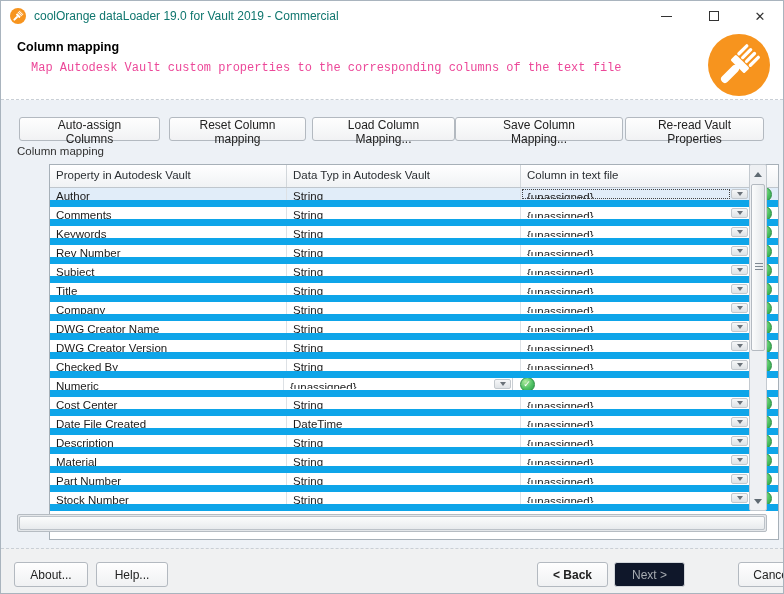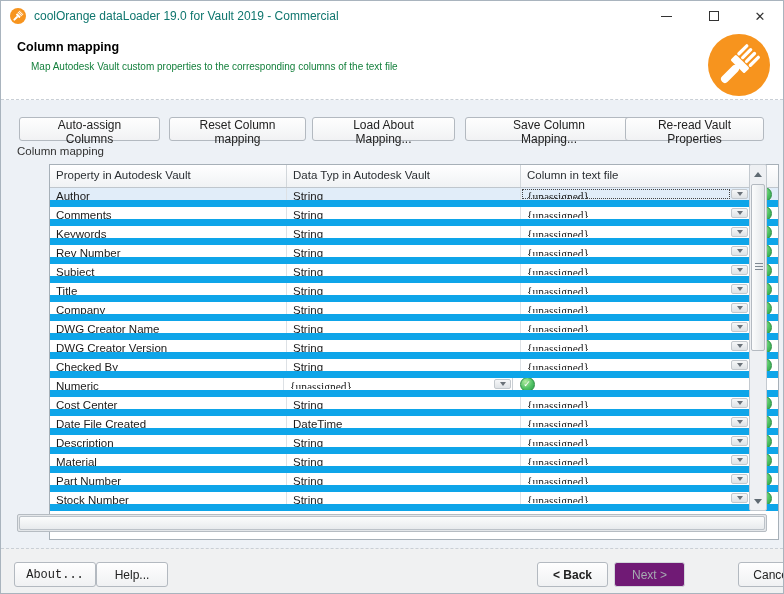--- a/index.html
+++ b/index.html
@@ -15,42 +15,42 @@
   .btn-min { left:650; left:650px; }
   .btn-max { left:698px; }
   .btn-close { left:744px; }
   .glyph-min { display:block; width:11px; border-top:1px solid #333; }
   .glyph-max { display:block; width:10px; height:10px; border:1px solid #333; background:transparent; }
   .glyph-close { font-size:13px; color:#333; line-height:1; }
 
   
   .header { position:absolute; left:0; top:30px; width:100%; height:69px; background:#fff; border-bottom:1px dashed #c9cfd6; }
   .header .h-title { position:absolute; left:16px; top:9px; font-weight:bold; font-size:12.5px; color:#000; }
-  .header .h-sub { position:absolute; left:30px; top:30px; font-size:10px; color:#15803d; }
+  .header .h-sub { position:absolute; left:30px; top:30px; font-size:12px; color:#ec4899;font-family:Liberation Mono, monospace; }
   .logo { position:absolute; left:707px; top:3px; width:62px; height:62px; }
 
   
   .body { position:absolute; left:0; top:99px; width:100%; height:448px; background:#edf1f6; }
   .tbtn { position:absolute; top:17px; height:24px; background:linear-gradient(#fefefe,#f1f2f4); border:1px solid #b3b9c0; border-radius:3px; font-family:inherit; font-size:12px; color:#222; padding:0 21px; cursor:default; }
   .tbtn:nth-of-type(1){ left:18px;  width:141px; }
   .tbtn:nth-of-type(2){ left:168px; width:137px; }
   .tbtn:nth-of-type(3){ left:311px; width:143px; }
-  .tbtn:nth-of-type(4){ left:464px; width:168px; }
+  .tbtn:nth-of-type(4){ left:454px; width:168px; }
   .tbtn:nth-of-type(5){ left:624px; width:139px; }
   .grid-label { position:absolute; left:16px; top:45px; font-size:11.5px; color:#333; }
 
   
   .table { position:absolute; left:16px; top:64px; width:730px; height:376px; background:#fff; border:1px solid #a7b0b8; overflow:hidden;margin-left:32px; }
   .thead { display:flex; height:23px; background:linear-gradient(#ffffff,#f0f2f4); border-bottom:1px solid #bfc6cd; }
   .hcell { font-size:11.5px; color:#2b2f33; padding:4px 0 0 6px; border-right:1px solid #d2d7db; overflow:hidden; white-space:nowrap; }
   .c1 { width:237px; } .c2 { width:234px; } .c3 { width:229px; } .c4 { width:28px; border-right:none !important; }
   .trow { display:flex; height:19px; background:#fff; border-bottom:7px solid #0ea5e9; }
   .trow.selected { background:#e1edf9; }
   .cell { font-size:11.5px; padding:2px 0 0 6px; border-right:1px solid #dde1e5; white-space:nowrap; overflow:hidden; }
-  .cell.c3 { display:flex; padding:0; align-items:stretch; border-right:1px solid #c9ced3;font-family:Liberation Serif, serif; }
+  .cell.c3 { display:flex; padding:0; align-items:stretch; border-right:1px solid #c9ced3; }
   .combo-text { flex:1; padding:2px 0 0 5px; margin:1px 0 1px 1px; white-space:nowrap; overflow:hidden; }
   .combo-text.focused { outline:1px dotted #444; outline-offset:-1px; }
   .combo-btn { width:17px; margin:1px; background:linear-gradient(#f6f7f8,#dfe3e6); border:1px solid #c3c8cd; border-radius:2px; display:flex; align-items:center; justify-content:center; }
   .tri-down { width:0; height:0; border-left:3.5px solid transparent; border-right:3.5px solid transparent; border-top:4.5px solid #6a7178; }
   .cell.c4 { display:flex; align-items:center; justify-content:center; padding:0; }
   .status-ok { width:15px; height:15px; border-radius:50%; background:radial-gradient(circle at 35% 28%, #b2eba0, #4fc163 55%, #2e9a47); border:1px solid #2c8f43; color:#fff; font-size:9px; font-weight:bold; display:flex; align-items:center; justify-content:center; line-height:1; }
 
   
   .vscroll { position:absolute; left:748px; top:64px; width:18px; height:347px; background:#eef0f3; border:1px solid #c3c9cf; border-radius:2px; }
   .varrow { position:absolute; left:0; width:16px; height:16px; display:flex; align-items:center; justify-content:center; }
@@ -61,24 +61,24 @@
   .vgrip { position:absolute; left:3px; top:78px; width:8px; height:8px;
     background:repeating-linear-gradient(#7f8992 0 1px, transparent 1px 3px); }
 
   
   .hscroll { position:absolute; left:16px; top:414px; width:750px; height:18px; background:#e4e7ea; border:1px solid #b6bcc2; border-radius:2px; }
   .hthumb { position:absolute; left:1px; top:1px; width:746px; height:14px; background:linear-gradient(#fbfcfc,#e8ebed); border:1px solid #bcc2c8; border-radius:2px; }
 
   
   .footer { position:absolute; left:0; top:547px; width:100%; height:47px; background:#f0f1f2; border-top:1px dashed #c9cfd6; }
   .fbtn { position:absolute; top:13px; height:25px; background:linear-gradient(#fefefe,#f0f1f3); border:1px solid #b3b9c0; border-radius:3px; font-family:inherit; font-size:12px; color:#222; cursor:default; }
-  .fbtn.about { left:13px; width:82px;font-family:Liberation Mono, monospace; }
+  .fbtn.about { left:13px; width:74px; }
   .fbtn.help { left:95px; width:72px; }
   .fbtn.back { left:536px; width:71px;font-weight:bold; }
-  .fbtn.next { left:613px; width:71px; background:#701a75; border-color:#d3d7db; color:#a6abb1; }
+  .fbtn.next { left:613px; width:71px; background:#0f172a; border-color:#d3d7db; color:#a6abb1; }
   .fbtn.cancel { left:701px; width:68px;margin-left:36px; }
 </style>
 </head>
 <body>
 
 <div class="window">
 
   <div class="titlebar">
     <svg class="app-icon" viewBox="0 0 64 64">
       <circle cx="32" cy="32" r="32" fill="#F7941E"></circle>
@@ -115,21 +115,21 @@
         <rect x="-4.4" y="-20" width="3.4" height="15" rx="1.7"></rect>
         <rect x="1.2" y="-20" width="3.4" height="15" rx="1.7"></rect>
         <rect x="6.8" y="-20" width="3.4" height="15" rx="1.7"></rect>
       </g>
     </svg>
   </div>
 
   <div class="body">
     <button class="tbtn">Auto-assign Columns</button>
     <button class="tbtn">Reset Column mapping</button>
-    <button class="tbtn">Load About Mapping...</button>
+    <button class="tbtn">Load Column Mapping...</button>
     <button class="tbtn">Save Column Mapping...</button>
     <button class="tbtn">Re-read Vault Properties</button>
 
     <div class="grid-label">Column mapping</div>
 
     <div class="table">
       <div class="thead">
         <div class="hcell c1">Property in Autodesk Vault</div>
         <div class="hcell c2">Data Typ in Autodesk Vault</div>
         <div class="hcell c3">Column in text file</div>

